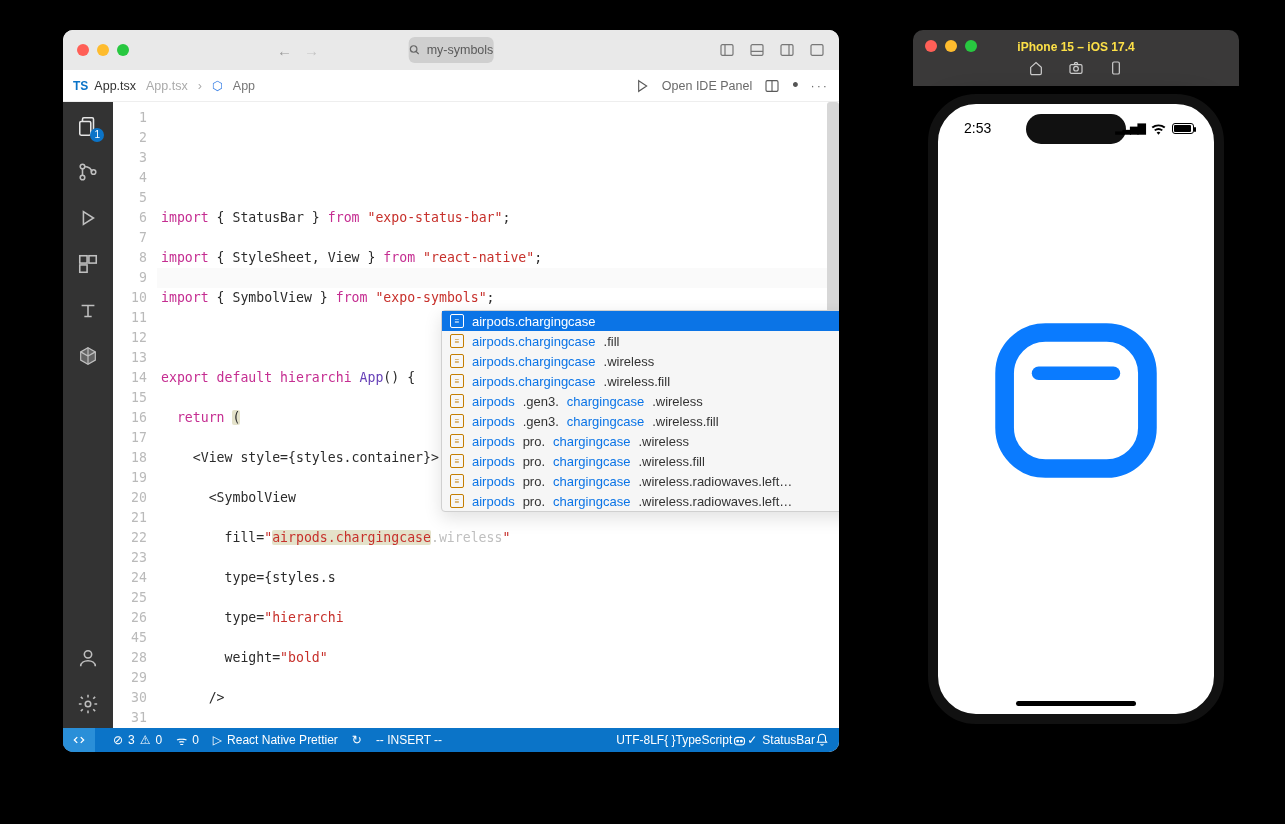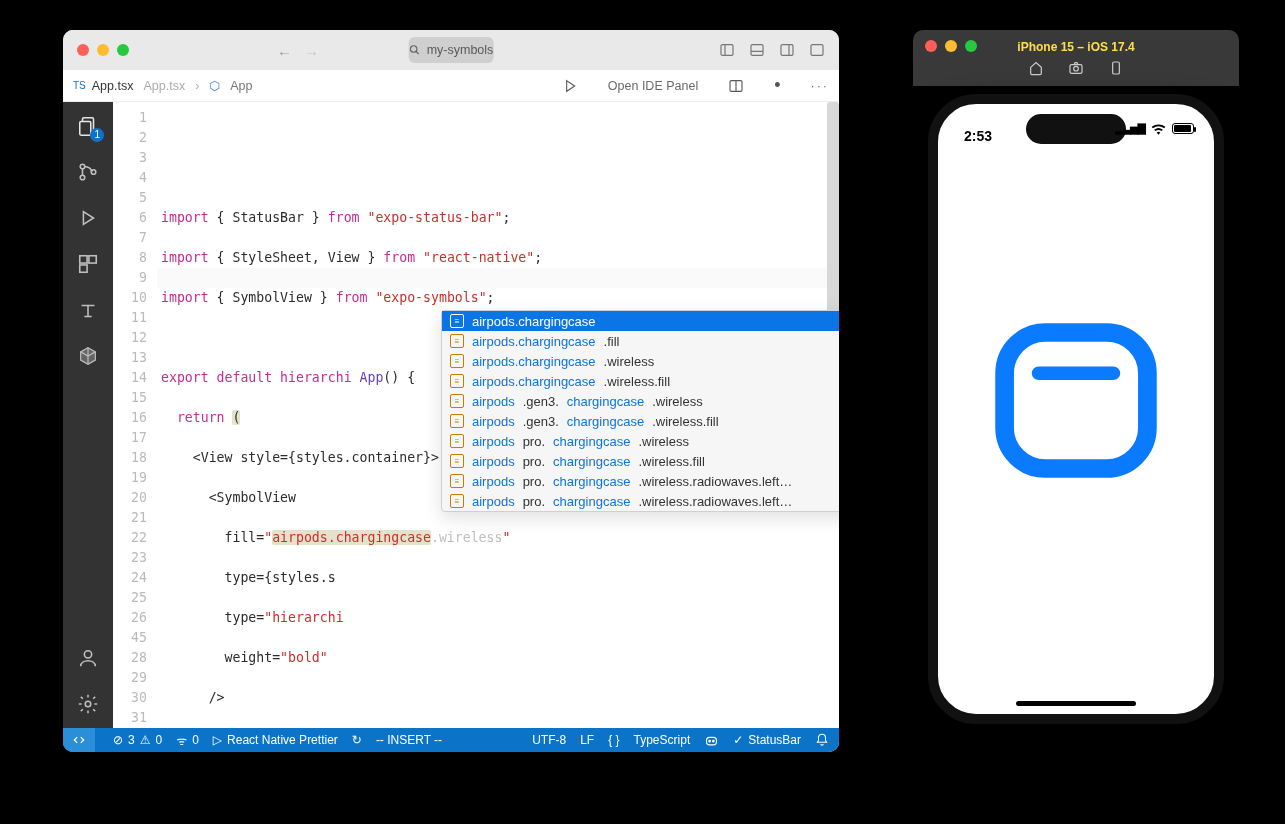--- a/index.html
+++ b/index.html
@@ -47,24 +47,24 @@
   color:#5a5a5a;font-size:12.5px;
   position:absolute; left:50%; transform:translateX(-50%);
 }
 .title-right{display:flex;gap:14px;margin-left:auto;color:#7a7a7a;font-size:15px;}
 
 .tabbar{
   height:32px;display:flex;align-items:center;padding:0 10px;gap:10px;
   font-size:12.5px;color:#666;border-bottom:1px solid #eee;
 }
 .tabbar .file{display:flex;align-items:center;gap:6px;}
-.tabbar .ts-badge{color:#0b74c8;font-weight:400;font-size:10px;}
+.tabbar .ts-badge{color:#0b74c8;font-weight:700;font-size:12px;}
 .tabbar .crumb{color:#aaa;}
 .tabbar .cube{color:#4185e6;}
-.tabbar-right{margin-left:auto;display:flex;align-items:center;gap:30px;color:#6a6a6a}
+.tabbar-right{margin-left:auto;display:flex;align-items:center;gap:12px;color:#6a6a6a}
 
 .editor-body{display:flex;flex:1;overflow:hidden;}
 
 .activitybar{
   width:50px;background:#333;display:flex;flex-direction:column;
   align-items:center;padding-top:12px;gap:22px;color:#bfbfbf;font-size:20px;
   border-top-left-radius:0;
 }
 .activitybar .ico{width:24px;height:24px;display:flex;align-items:center;justify-content:center;cursor:pointer;position:relative;}
 .activitybar .ico.badge::after{
@@ -100,21 +100,21 @@
 .ac-row:not(.sel) .ac-ico{color:#c47d00;}
 .ac .m{color:#0b74e6;font-weight:500;}
 .ac-row.sel .m{color:#fff;}
 .ac .rest{color:#333;}
 
 .statusbar{
   height:24px;background:#0b74c8;color:#fff;display:flex;align-items:center;
   font-size:12px;padding:0 10px;gap:14px;
 }
 .statusbar .sb-item{display:flex;align-items:center;gap:5px;}
-.statusbar .sb-right{margin-left:auto;display:flex;gap:14px;align-items:center;}
+.statusbar .sb-right{margin-left:auto;display:flex;align-items:center;}
 .sb-remote{background:#2a8fd8;width:32px;height:100%;margin-left:-10px;margin-right:4px;display:flex;align-items:center;justify-content:center;}
 
 
 .simulator{
   position:absolute;left:913px;top:30px;width:326px;
 }
 .sim-title{
   height:56px;background:#3a3939;border-radius:10px 10px 0 0;
   display:flex;flex-direction:column;align-items:center;justify-content:center;gap:6px;
   color:#ddd;font-size:12px;position:relative;
@@ -124,21 +124,21 @@
 
 .phone{
   width:296px;height:630px;margin:8px auto 0;
   background:#fff;border-radius:48px;border:10px solid #111;position:relative;
   box-shadow:0 8px 24px rgba(0,0,0,.6);
 }
 .notch{
   position:absolute;top:10px;left:50%;transform:translateX(-50%);
   width:100px;height:30px;background:#111;border-radius:20px;
 }
-.status-left{position:absolute;top:24px;left:26px;font-size:14px;font-weight:700;}
+.status-left{position:absolute;top:16px;left:26px;font-size:14px;font-weight:400;}
 .status-right{position:absolute;top:18px;right:20px;display:flex;gap:6px;align-items:center;}
 .sig{display:inline-block;font-size:11px;letter-spacing:-1px;}
 .wifi{font-size:12px;}
 .batt{width:22px;height:11px;border:1.3px solid #000;border-radius:3px;position:relative;}
 .batt::after{content:"";position:absolute;right:-3px;top:2.5px;width:2px;height:5px;background:#000;border-radius:1px;}
 .batt::before{content:"";position:absolute;left:1px;top:1px;width:17px;height:7px;background:#000;border-radius:1px;}
 
 .home-ind{position:absolute;bottom:8px;left:50%;transform:translateX(-50%);width:120px;height:5px;background:#000;border-radius:3px;}
 
 .app-icon{

